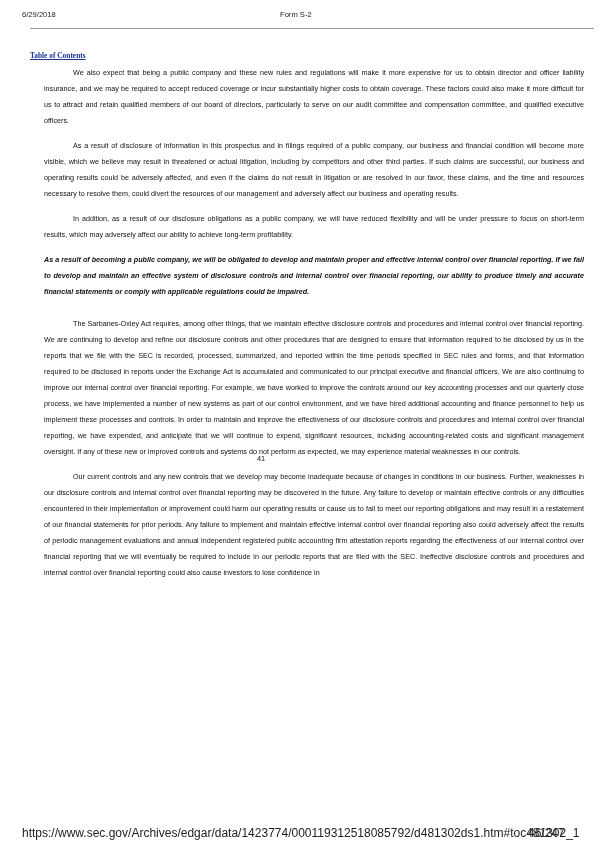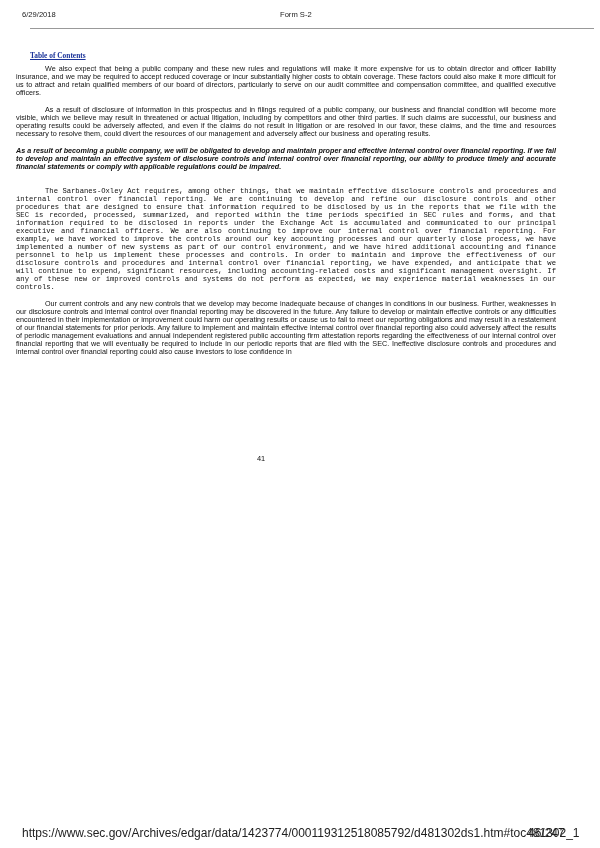--- a/index.html
+++ b/index.html
@@ -5,43 +5,44 @@
   html, body { margin:0; padding:0; background:#ffffff; }
   body { width:600px; height:848px; position:relative; overflow:hidden;
          font-family:"Liberation Sans", sans-serif; color:#111; }
   .hdr { position:absolute; top:10px; font-size:7.6px; color:#222; }
   .hdr-date { left:22px; }
   .hdr-title { left:280px; }
   .hdr-rule { position:absolute; top:28px; left:30px; width:564px; height:0;
               border-top:1px solid #999; }
   .toc { position:absolute; top:43px; left:30px; font-family:"Liberation Serif", serif;
          font-size:7.4px; font-weight:bold; color:#1a3399; text-decoration:underline; cursor:pointer;margin-top:8px; }
-  .content { position:absolute; top:65px; left:16px; width:540px; font-size:7.2px;
-             line-height:8px; text-align:justify; }
+  .content { position:absolute; top:65px; left:44px; width:540px; font-size:7.2px;
+             line-height:16px; text-align:justify; }
   .content p { margin:0 0 9px 0; text-indent:29px; }
   .content p.heading { font-weight:bold; font-style:italic; text-indent:0; margin-bottom:16px; }
-  .content p.after-heading { margin-top:16px;font-family:Liberation Mono, monospace; }
+  .content p.after-heading { margin-top:16px; }
   .pagenum { position:absolute; top:454px; left:0; width:512px; text-align:center;
              font-size:7.4px; padding-left:10px; box-sizing:border-box; }
   .foot { position:absolute; top:826px; font-size:12px; color:#222; }
   .foot-url { left:22px; }
   .foot-page { left:528px; }
 </style>
 </head>
 <body>
 
 <div class="hdr hdr-date">6/29/2018</div>
 <div class="hdr hdr-title">Form S-2</div>
 <div class="hdr-rule"></div>
 
 <a class="toc">Table of Contents</a>
 
 <div class="content">
   <p>We also expect that being a public company and these new rules and regulations will make it more expensive for us to obtain director and officer liability insurance, and we may be required to accept reduced coverage or incur substantially higher costs to obtain coverage. These factors could also make it more difficult for us to attract and retain qualified members of our board of directors, particularly to serve on our audit committee and compensation committee, and qualified executive officers.</p>
   <p>As a result of disclosure of information in this prospectus and in filings required of a public company, our business and financial condition will become more visible, which we believe may result in threatened or actual litigation, including by competitors and other third parties. If such claims are successful, our business and operating results could be adversely affected, and even if the claims do not result in litigation or are resolved in our favor, these claims, and the time and resources necessary to resolve them, could divert the resources of our management and adversely affect our business and operating results.</p>
+  <p>In addition, as a result of our disclosure obligations as a public company, we will have reduced flexibility and will be under pressure to focus on short-term results, which may adversely affect our ability to achieve long-term profitability.</p>
   <p class="heading">As a result of becoming a public company, we will be obligated to develop and maintain proper and effective internal control over financial reporting. If we fail to develop and maintain an effective system of disclosure controls and internal control over financial reporting, our ability to produce timely and accurate financial statements or comply with applicable regulations could be impaired.</p>
   <p class="after-heading">The Sarbanes-Oxley Act requires, among other things, that we maintain effective disclosure controls and procedures and internal control over financial reporting. We are continuing to develop and refine our disclosure controls and other procedures that are designed to ensure that information required to be disclosed by us in the reports that we file with the SEC is recorded, processed, summarized, and reported within the time periods specified in SEC rules and forms, and that information required to be disclosed in reports under the Exchange Act is accumulated and communicated to our principal executive and financial officers. We are also continuing to improve our internal control over financial reporting. For example, we have worked to improve the controls around our key accounting processes and our quarterly close process, we have implemented a number of new systems as part of our control environment, and we have hired additional accounting and finance personnel to help us implement these processes and controls. In order to maintain and improve the effectiveness of our disclosure controls and procedures and internal control over financial reporting, we have expended, and anticipate that we will continue to expend, significant resources, including accounting-related costs and significant management oversight. If any of these new or improved controls and systems do not perform as expected, we may experience material weaknesses in our controls.</p>
   <p>Our current controls and any new controls that we develop may become inadequate because of changes in conditions in our business. Further, weaknesses in our disclosure controls and internal control over financial reporting may be discovered in the future. Any failure to develop or maintain effective controls or any difficulties encountered in their implementation or improvement could harm our operating results or cause us to fail to meet our reporting obligations and may result in a restatement of our financial statements for prior periods. Any failure to implement and maintain effective internal control over financial reporting also could adversely affect the results of periodic management evaluations and annual independent registered public accounting firm attestation reports regarding the effectiveness of our internal control over financial reporting that we will eventually be required to include in our periodic reports that are filed with the SEC. Ineffective disclosure controls and procedures and internal control over financial reporting could also cause investors to lose confidence in</p>
 </div>
 
 <div class="pagenum">41</div>
 
 <div class="foot foot-url">https://www.sec.gov/Archives/edgar/data/1423774/000119312518085792/d481302ds1.htm#toc481302_1</div>
 <div class="foot foot-page">46/247</div>
 

